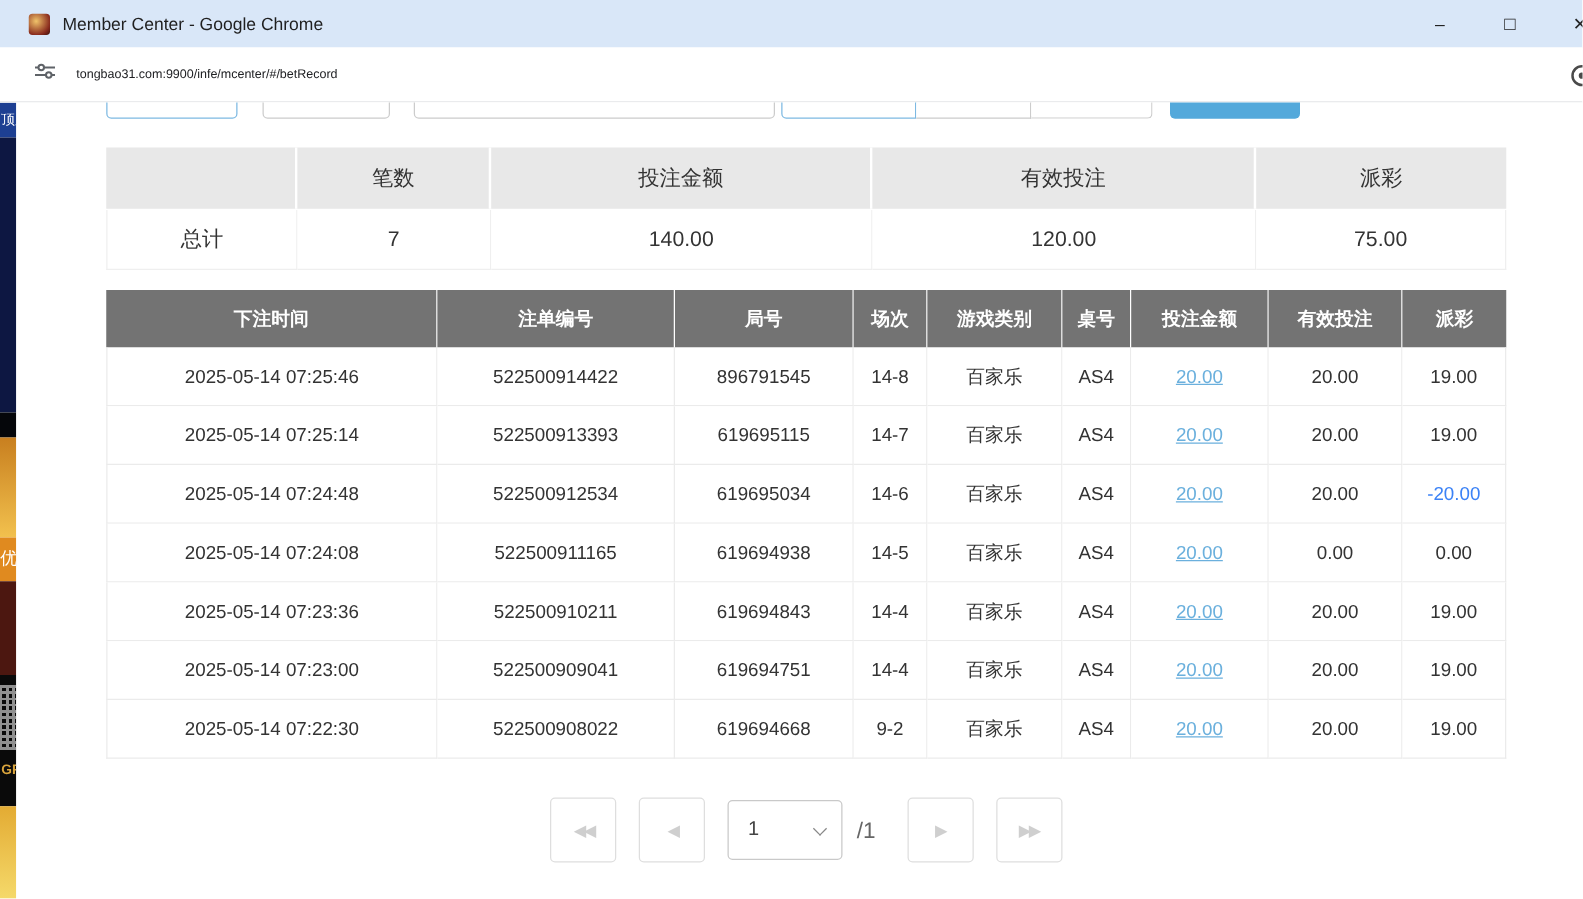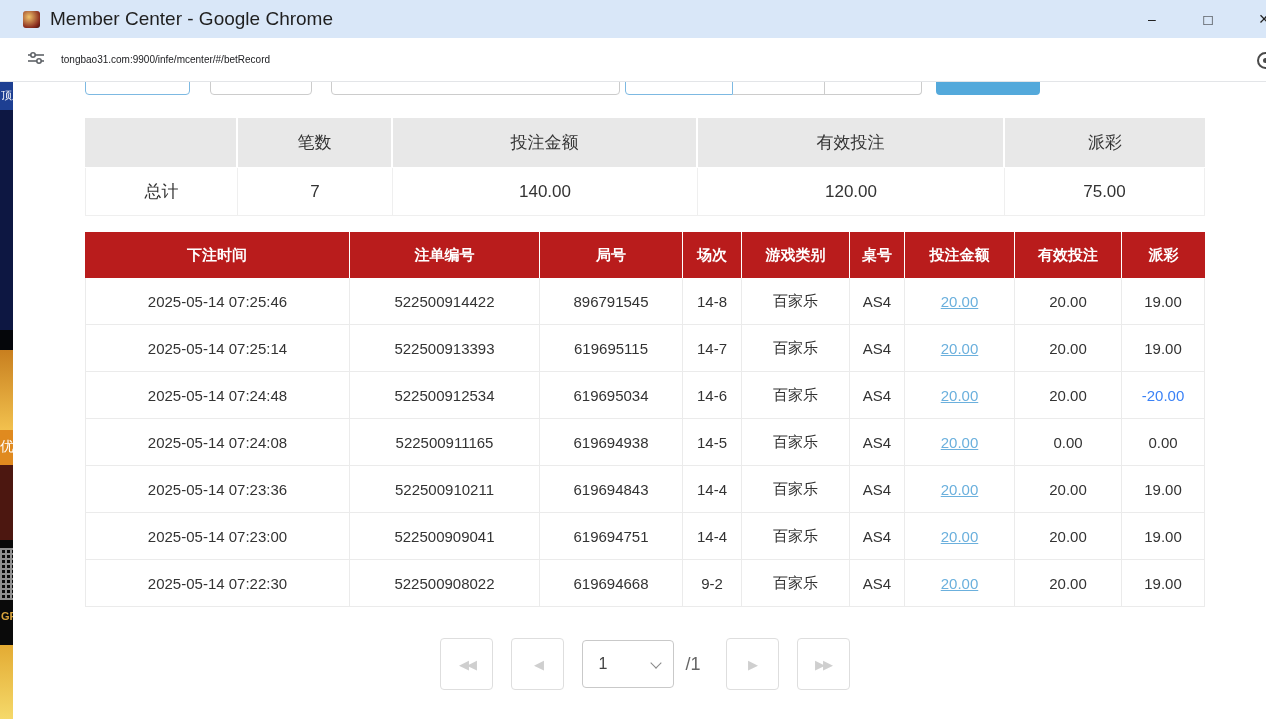--- a/index.html
+++ b/index.html
@@ -3,21 +3,21 @@
 <meta charset="utf-8">
 <style>
   * { box-sizing: border-box; margin: 0; padding: 0; }
   html, body { width: 1266px; height: 719px; overflow: hidden; }
   body { font-family: "Liberation Sans", sans-serif; background: #fff; position: relative; }
 
   
   .titlebar { position: absolute; top: 0; left: 0; width: 1266px; height: 38px; background: #d9e7f8; display: flex; align-items: center; }
   .app-icon { width: 17px; height: 17px; margin-left: 23px; border-radius: 3px;
       background: radial-gradient(circle at 35% 35%, #f0c36a, #8a2c1e 70%, #3a0f0a); flex: none; }
-  .win-title { margin-left: 10px; font-size: 19px; color: #1f1f1f; white-space: nowrap; }
+  .win-title { margin-left: 10px; font-size: 14px; color: #1f1f1f; white-space: nowrap; }
   .win-controls { position: absolute; right: -26px; top: 0; height: 38px; display: flex; }
   .win-btn { width: 56px; height: 38px; display: flex; align-items: center; justify-content: center;
       font-size: 14px; color: #222; cursor: pointer; }
   .win-btn.max { font-size: 15px; }
 
   
   .addressbar { position: absolute; top: 38px; left: 0; width: 1266px; height: 44px; background: #fff;
       border-bottom: 1px solid #e3e5e8; display: flex; align-items: center; }
   .tune-icon { margin-left: 27px; flex: none; }
   .url-text { margin-left: 16px; font-size: 10px; color: #202124; white-space: nowrap; }
@@ -62,21 +62,21 @@
       justify-content: center; font-size: 17px; color: #333; }
   .sum-header > div:last-child { border-right: none; }
   .sum-body { display: grid; grid-template-columns: 153px 155px 305px 307px 200px; height: 48px; margin-top: 1px; }
   .sum-body > div { background: #fff; display: flex; align-items: center; justify-content: center;
       font-size: 17px; color: #333; border-right: 1px solid #efefef; border-bottom: 1px solid #efefef; }
   .sum-body > div:first-child { border-left: 1px solid #efefef; text-align: right; }
 
   
   .bet-table { position: absolute; left: 85px; top: 150px; width: 1120px; }
   .bt-header { display: grid; grid-template-columns: 265px 190px 143px 59px 108px 55px 110px 107px 83px; height: 46px; }
-  .thcell { background: #b91c1c; color: #fff; font-weight: bold; font-size: 15px; display: flex;
+  .thcell { background: #737373; color: #fff; font-weight: bold; font-size: 15px; display: flex;
       align-items: center; justify-content: center; border-right: 1px solid #fff; }
   .thcell:last-child { border-right: none; }
   .trow { display: grid; grid-template-columns: 265px 190px 143px 59px 108px 55px 110px 107px 83px; height: 47px; }
   .tcell { display: flex; align-items: center; justify-content: center; font-size: 15px; color: #333;
       border-bottom: 1px solid #ebebeb; border-right: 1px solid #ebebeb; background: #fff; }
   .trow .tcell:first-child { border-left: 1px solid #ebebeb; }
   .amount-link { color: #6bb0dd; text-decoration: underline; cursor: pointer; }
   .tcell.negative { color: #3b82f6; }
 
   

